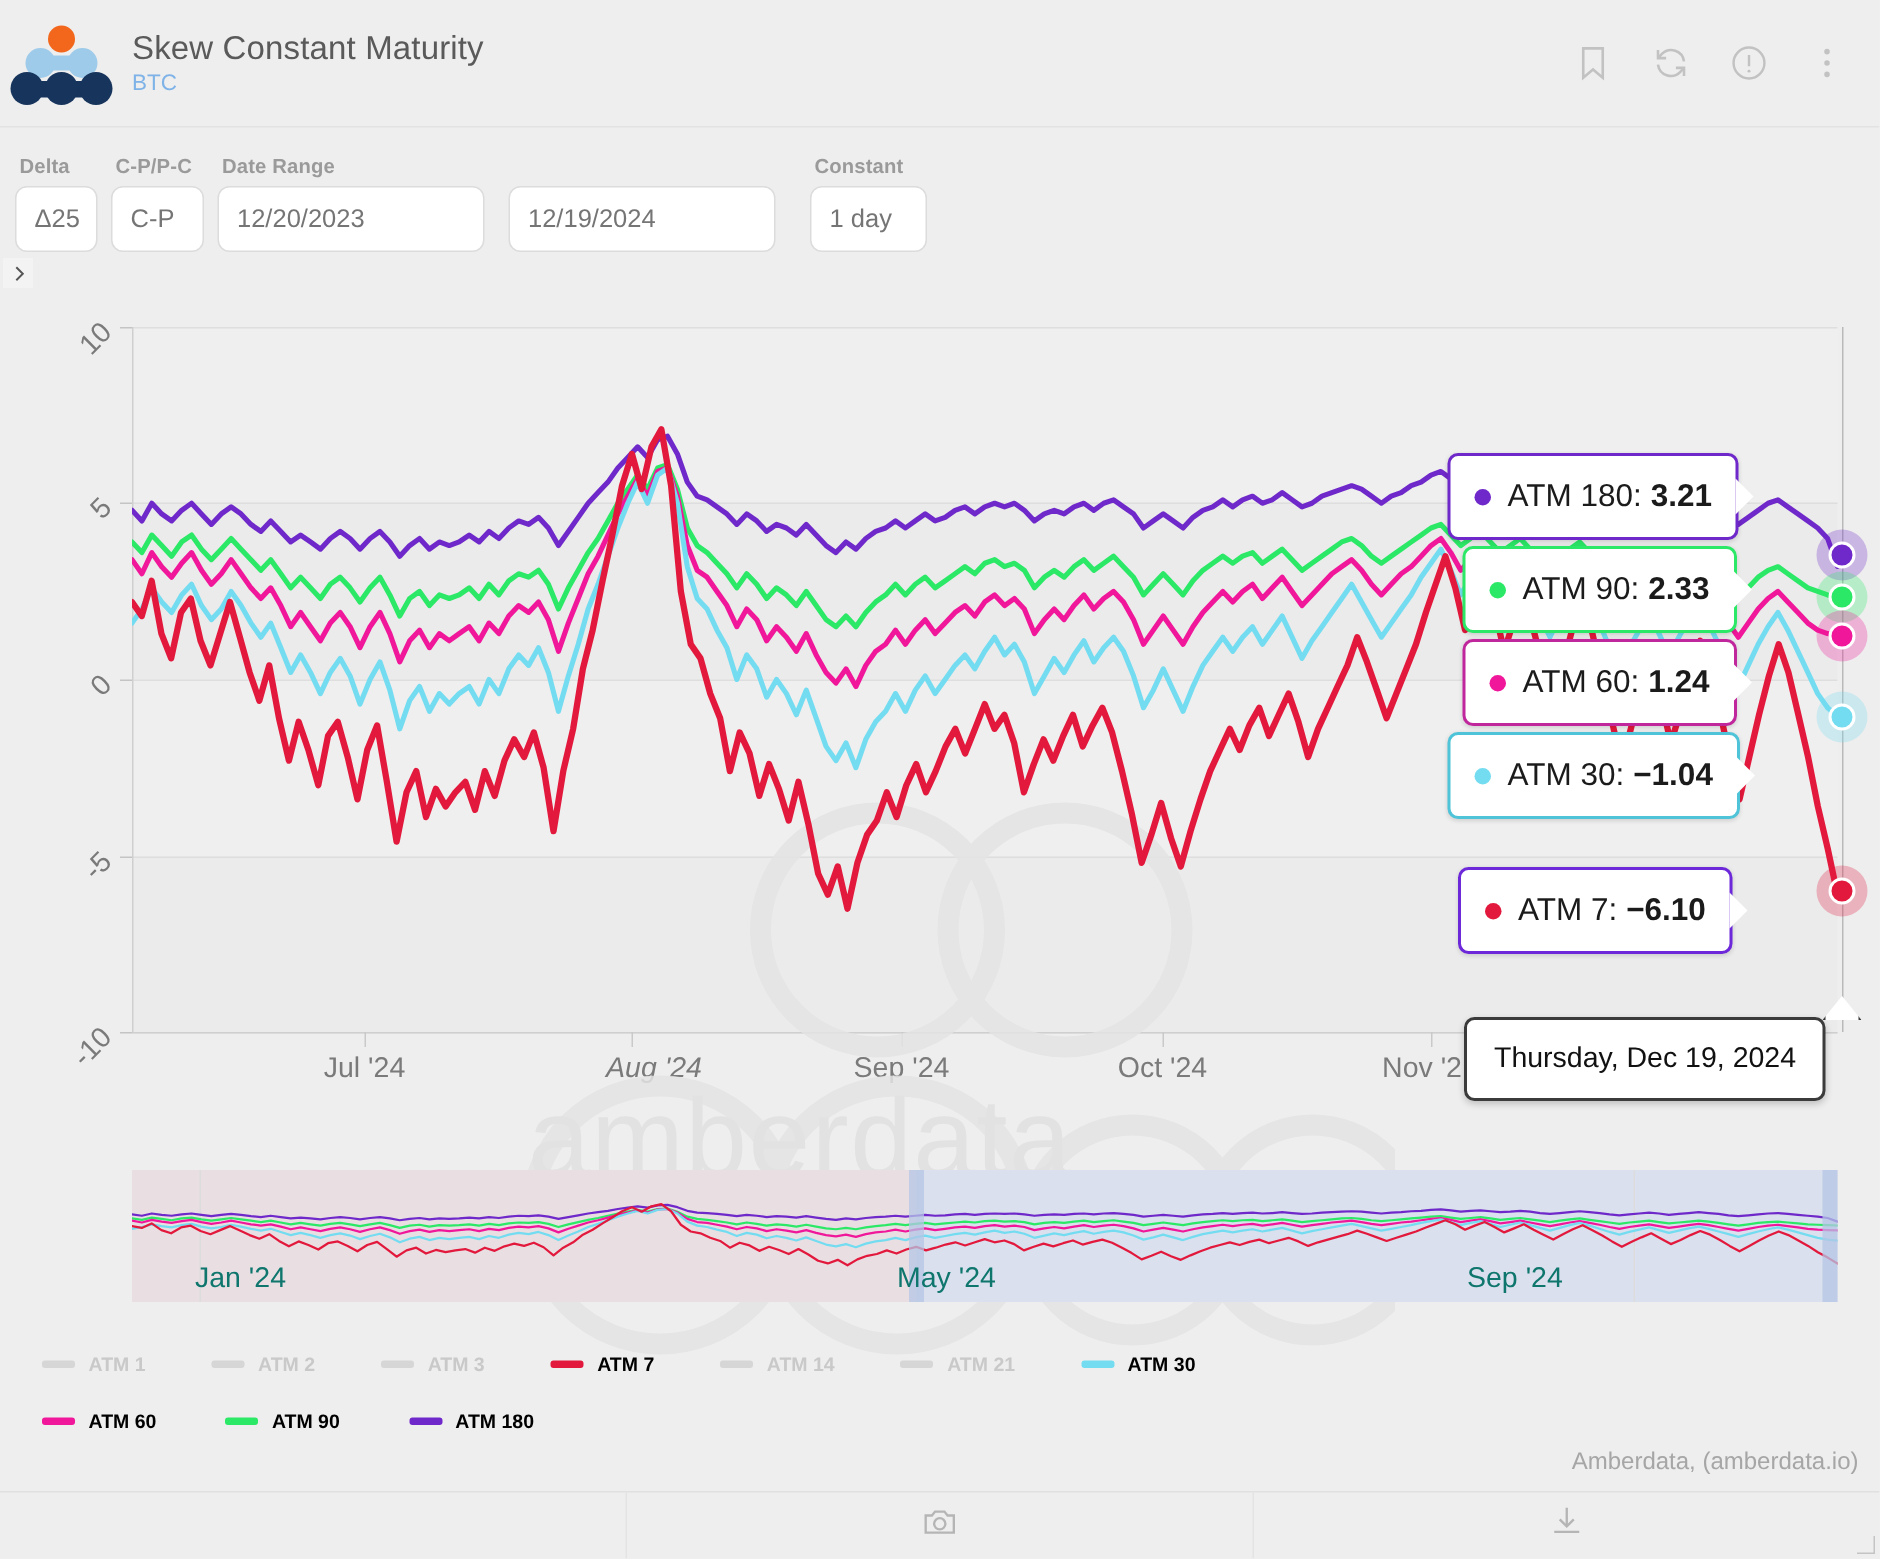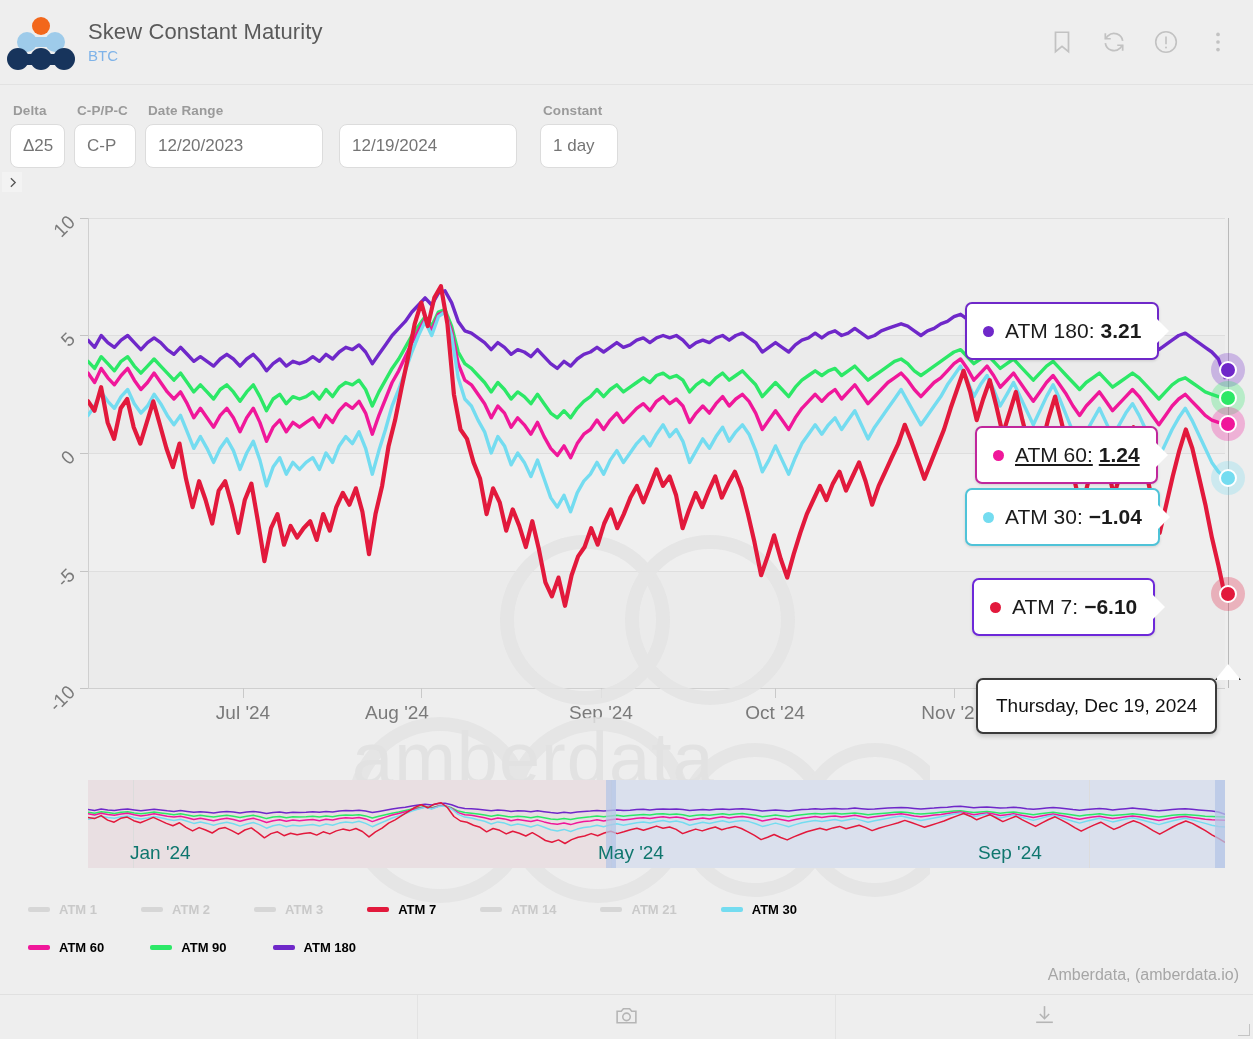--- a/index.html
+++ b/index.html
@@ -299,21 +299,21 @@
     <div class="ytick" style="top:263px;"></div>
     <div class="ylabel" style="left:22px;top:253px;width:50px;">0</div>
     <div class="ytick" style="top:381px;"></div>
     <div class="ylabel" style="left:16px;top:371px;width:56px;">-5</div>
     <div class="ytick" style="top:498px;"></div>
     <div class="ylabel" style="left:10px;top:488px;width:62px;">-10</div>
 
     <div class="xtick" style="left:243px;"></div>
     <div class="xlabel" style="left:243px;">Jul '24</div>
     <div class="xtick" style="left:421px;"></div>
-    <div class="xlabel" style="left:397px;">Aug '24</div>
+    <div class="xlabel" style="left:436px;font-style:italic;">Aug '24</div>
     <div class="xtick" style="left:601px;"></div>
     <div class="xlabel" style="left:601px;">Sep '24</div>
     <div class="xtick" style="left:775px;"></div>
     <div class="xlabel" style="left:775px;">Oct '24</div>
     <div class="xtick" style="left:954px;"></div>
     <div class="xlabel" style="left:948px;">Nov '2</div>
 
     <svg class="wm-rings" viewBox="0 0 600 420">
       <g fill="none" stroke="#e4e4e4" stroke-width="14">
         <circle cx="255" cy="130" r="78"></circle>
@@ -361,21 +361,27 @@
       <span class="halo" style="background:#e2193c;"></span>
         <span class="dot" style="background:#e2193c;"></span>
     </div>
 
     <div class="tip" style="left:965px;top:112px;border:2px solid #6f28c9;">
       <span class="bullet" style="background:#6f28c9;"></span>
       <span>ATM 180:</span>
       <span class="tval">3.21</span>
       <span class="tip-arrow"></span>
     </div>
-    <div class="tip" style="left:975px;top:236px;border:2px solid #c0279c;text-decoration:underline;">
+    <div class="tip" style="left:975px;top:174px;border:2px solid #2ce867;">
+      <span class="bullet" style="background:#2ce867;"></span>
+      <span>ATM 90:</span>
+      <span class="tval">2.33</span>
+      <span class="tip-arrow"></span>
+    </div>
+    <div class="tip" style="left:975px;top:236px;border:2px solid #c0279c;">
       <span class="bullet" style="background:#f0179a;"></span>
       <span>ATM 60:</span>
       <span class="tval">1.24</span>
       <span class="tip-arrow"></span>
     </div>
     <div class="tip" style="left:965px;top:298px;border:2px solid #4fc3d8;">
       <span class="bullet" style="background:#74dcf0;"></span>
       <span>ATM 30:</span>
       <span class="tval">−1.04</span>
       <span class="tip-arrow"></span>

